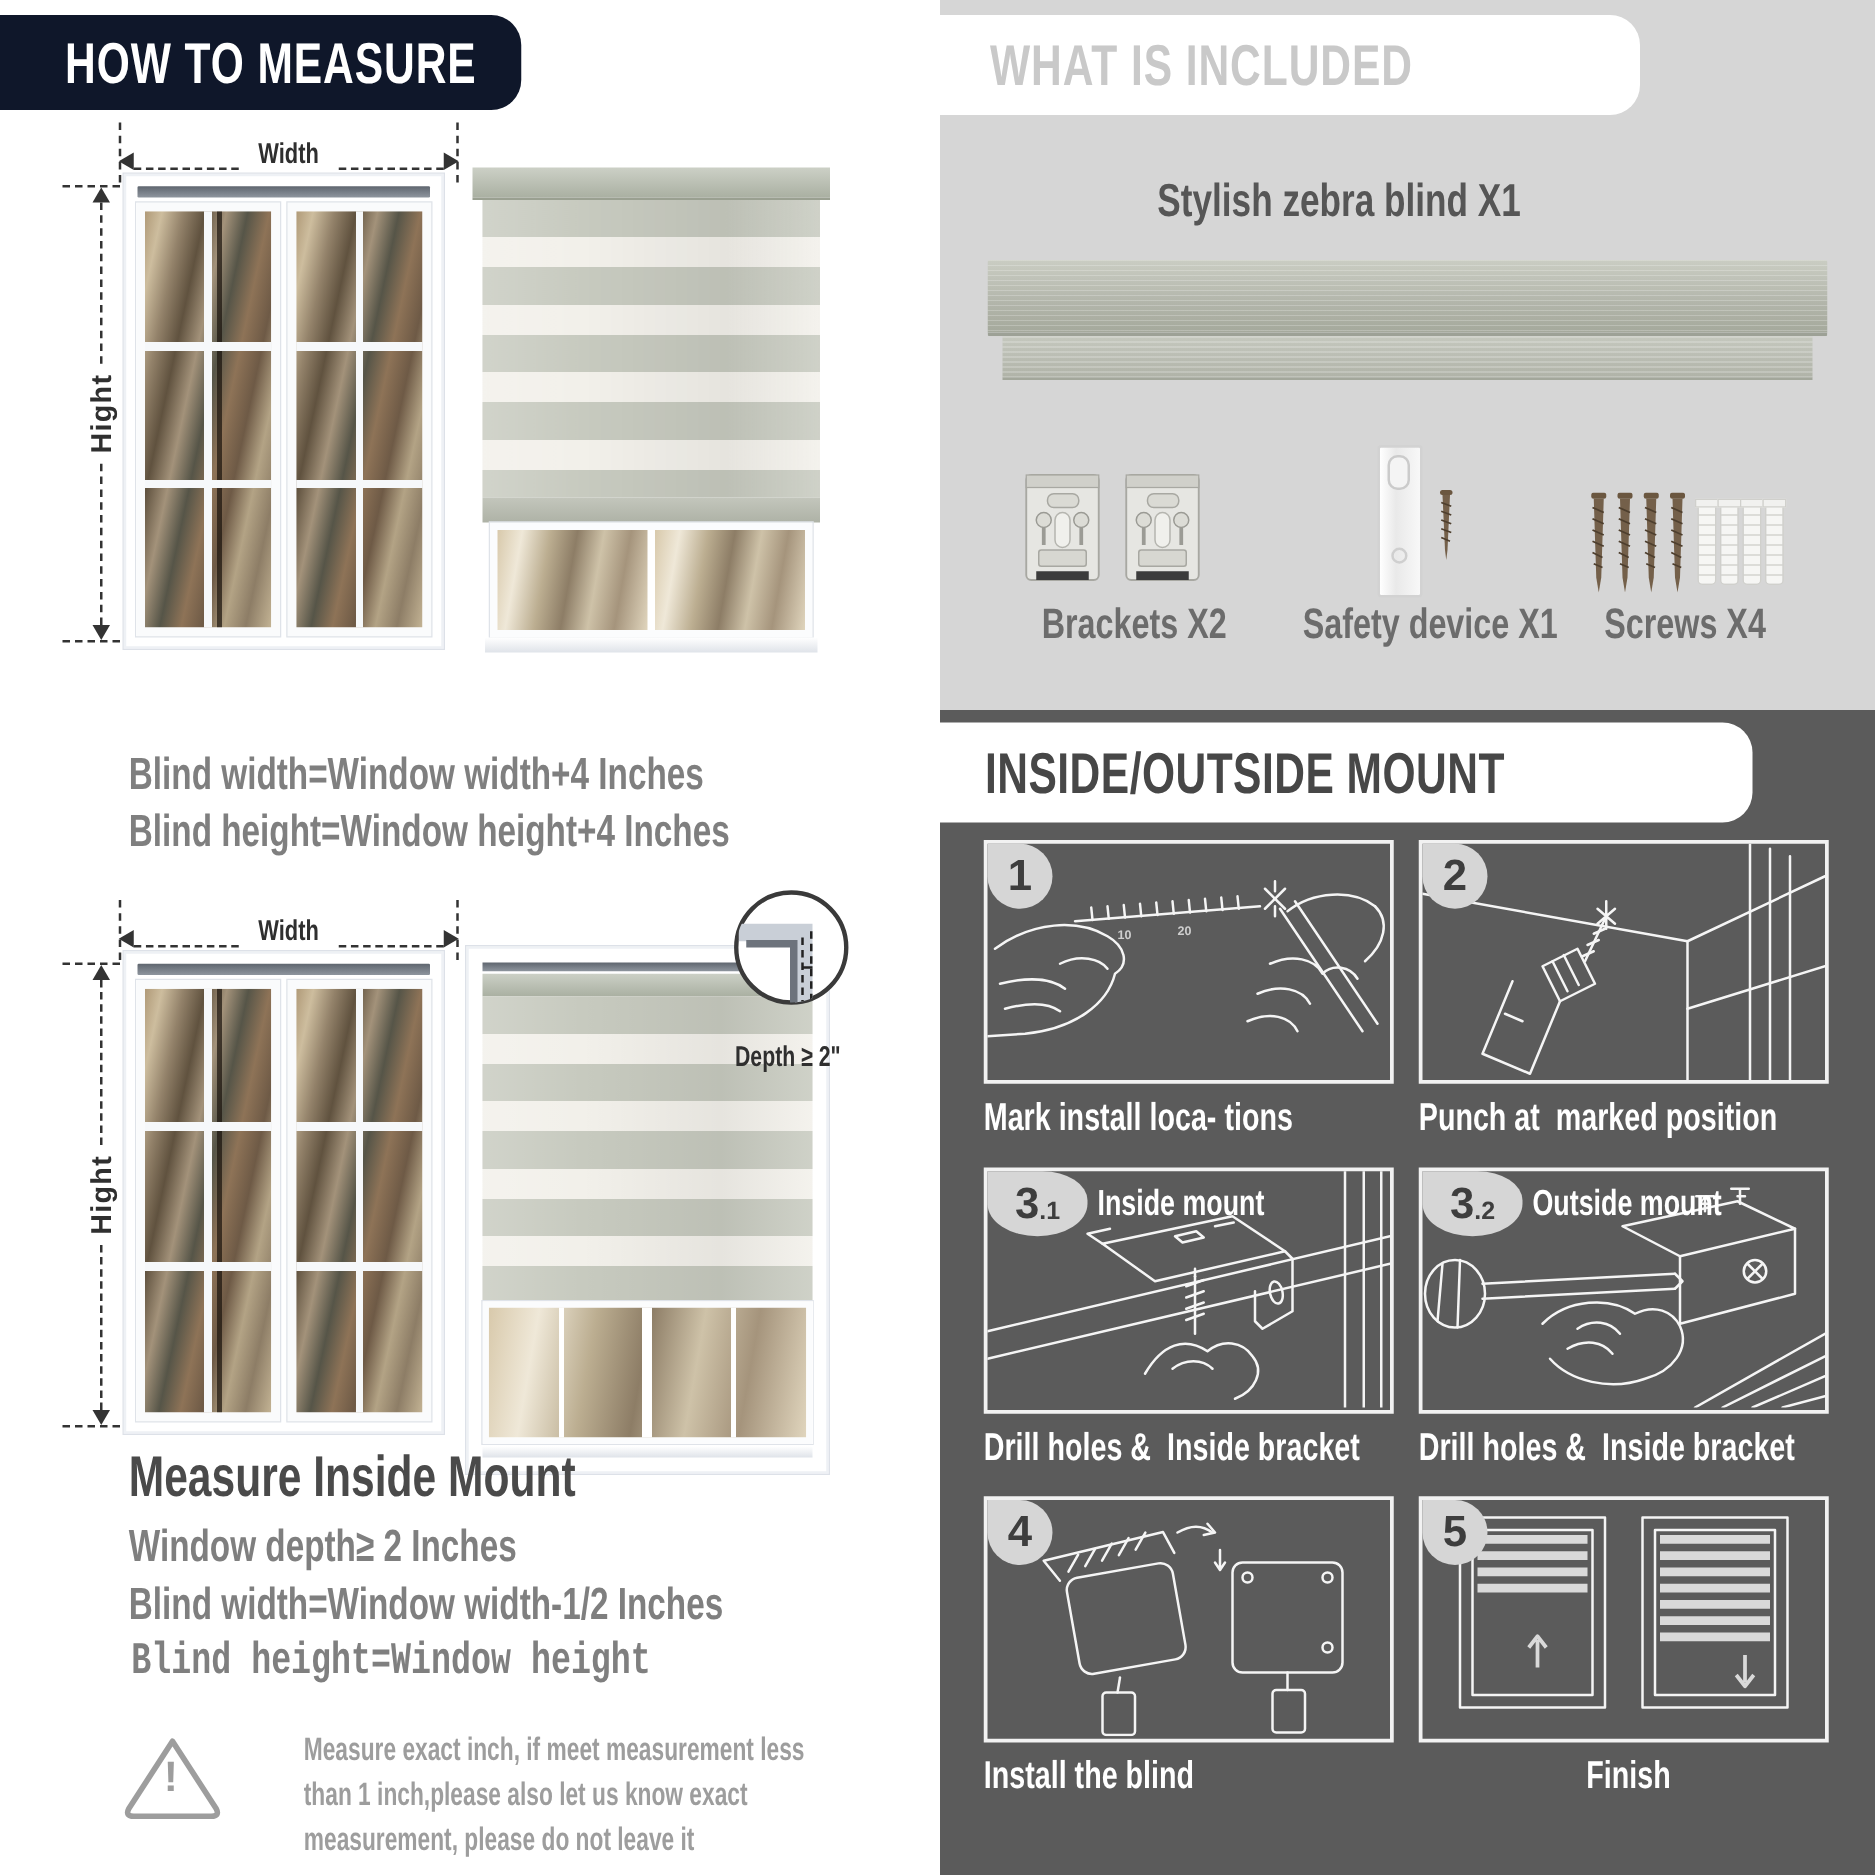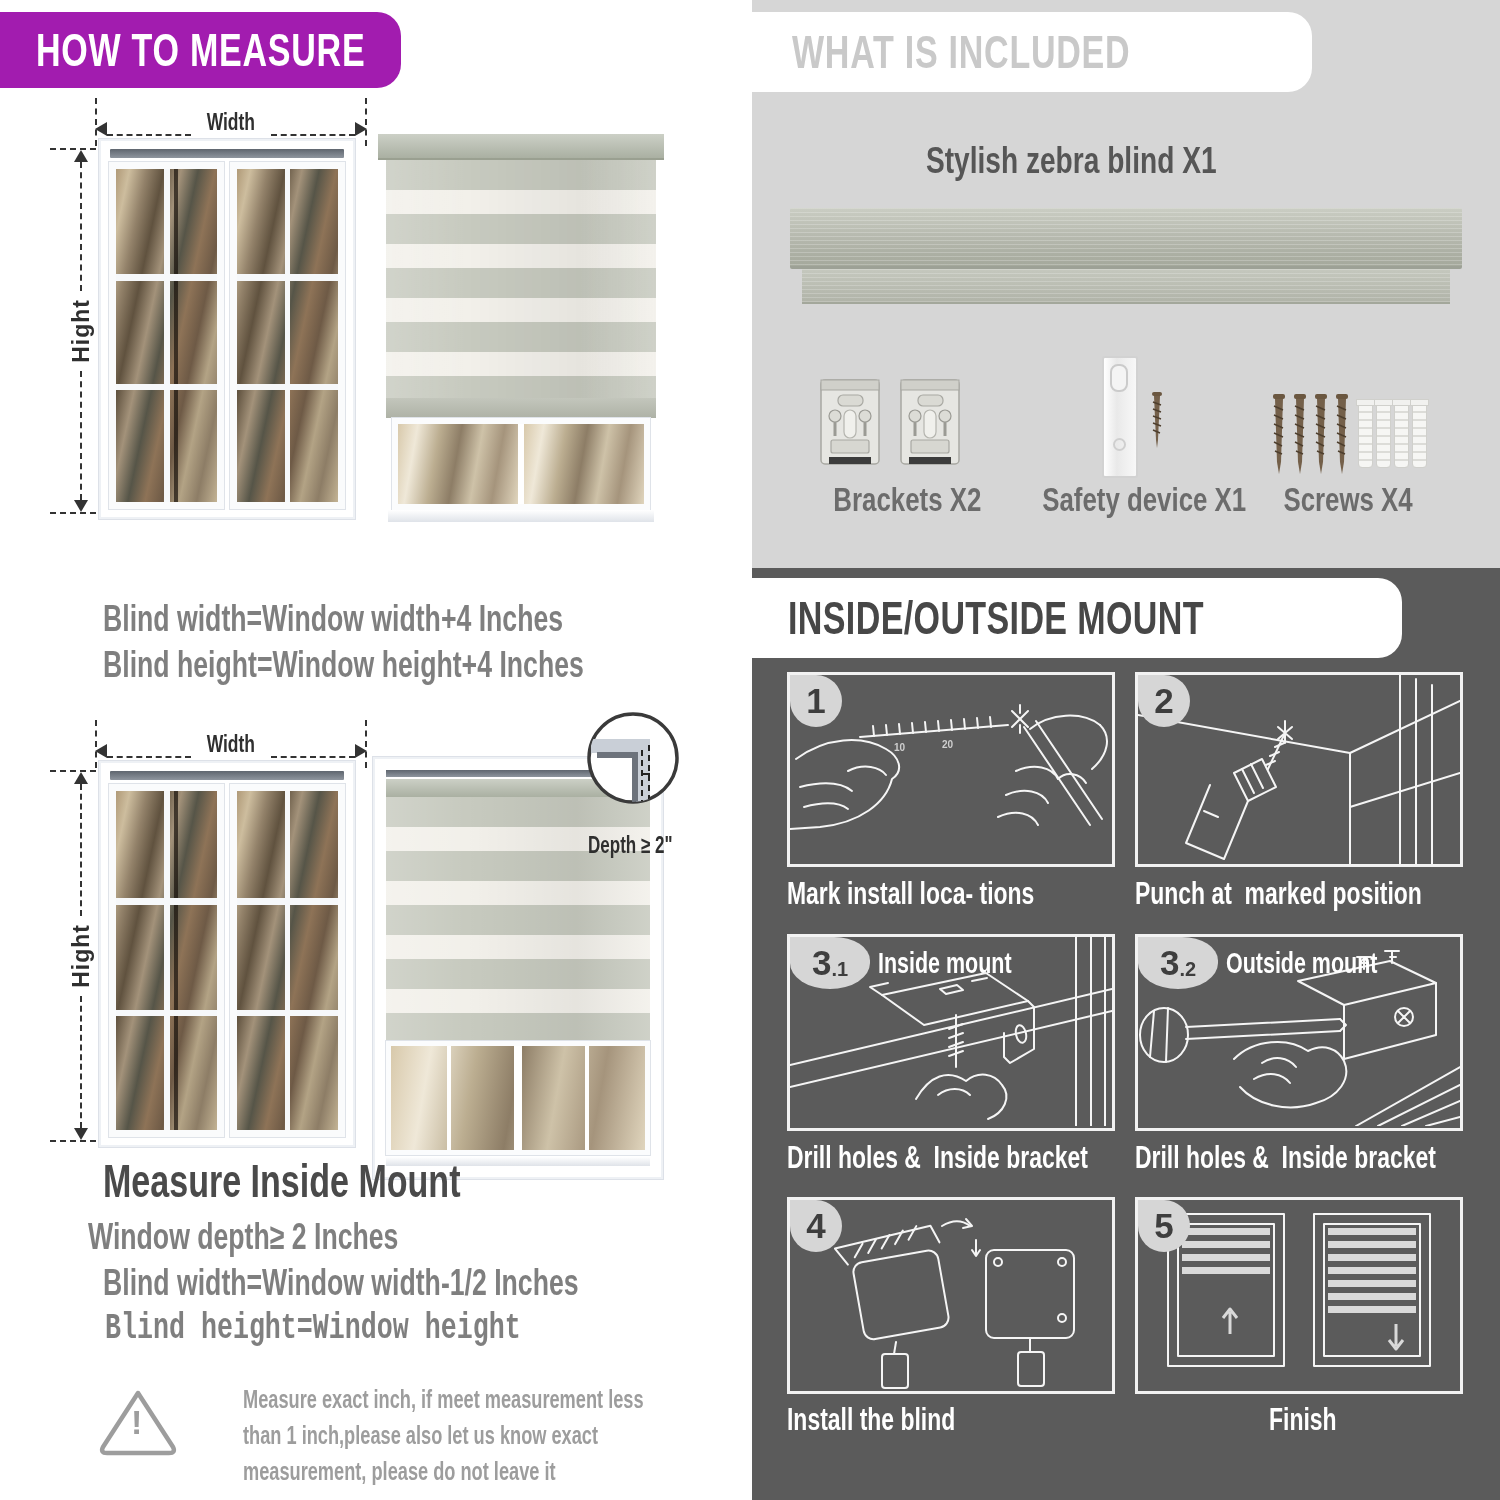--- a/index.html
+++ b/index.html
@@ -2,22 +2,22 @@
 <html><head>
 <meta charset="utf-8">
 <style>
   html,body{margin:0;padding:0;}
   body{width:1500px;height:1500px;background:#ffffff;font-family:"Liberation Sans",sans-serif;position:relative;overflow:hidden;}
   .abs{position:absolute;}
   .cond{display:inline-block;transform:scaleX(.74);transform-origin:0 50%;white-space:pre;}
   .cond-c{display:inline-block;transform:scaleX(.76);transform-origin:50% 50%;white-space:pre;}
 
   
-  .pill-gray{left:0;top:12px;width:365px;height:76px;background:#a21caf;border-radius:0 24px 24px 0;
-    color:#fff;font-size:46px;font-weight:bold;line-height:76px;padding-left:36px;letter-spacing:1px;}
+  .pill-gray{left:0;top:12px;width:365px;height:76px;background:#0f172a;border-radius:0 24px 24px 0;
+    color:#fff;font-size:46px;font-weight:bold;line-height:76px;padding-left:52px;letter-spacing:1px;}
   .sec-h{font-size:46px;font-weight:bold;color:#4a4a4a;}
   .body-line{font-size:36px;font-weight:bold;color:#7f7f7f;}
 
   
   .w-arrow{height:30px;display:flex;align-items:flex-end;}
   .w-arrow .dash{flex:1;border-top:2px dashed #333;height:0;}
   .w-arrow .wlabel{font-size:23px;font-weight:bold;color:#2f2f2f;margin:0 8px;}
   .ah{width:0;height:0;}
   .ah-l{border-top:7px solid transparent;border-bottom:7px solid transparent;border-right:12px solid #333;}
   .ah-r{border-top:7px solid transparent;border-bottom:7px solid transparent;border-left:12px solid #333;}
@@ -197,21 +197,21 @@
       <path d="M6,36 L58,36 L58,96" stroke="#c9cfd7" stroke-width="14" fill="none"></path>
       <path d="M12,45 L50,45 L50,96" stroke="#6d737c" stroke-width="6" fill="none"></path>
       <path d="M57,40 L57,96" stroke="#222" stroke-width="2" stroke-dasharray="6,4" fill="none"></path>
       <path d="M64,35 L64,96" stroke="#222" stroke-width="2" stroke-dasharray="6,4" fill="none"></path>
       <path d="M57,64 l8,0" stroke="#222" stroke-width="2"></path>
     </g>
   </svg>
   <div class="abs depth-note" style="left:588px;top:832px;width:130px;"><span class="cond">Depth ≥ 2"</span></div>
 
   <div class="abs" style="left:103px;top:1154px;"><span class="sec-h cond">Measure Inside Mount</span></div>
-  <div class="abs" style="left:88px;top:1216px;"><span class="body-line cond">Window depth≥ 2 Inches</span></div>
+  <div class="abs" style="left:103px;top:1216px;"><span class="body-line cond">Window depth≥ 2 Inches</span></div>
   <div class="abs" style="left:103px;top:1262px;"><span class="body-line cond">Blind width=Window width-1/2 Inches</span></div>
   <div class="abs" style="left:105px;top:1308px;font-family:Liberation Mono, monospace;"><span class="body-line cond">Blind height=Window height</span></div>
 
   <svg class="abs" style="left:96px;top:1384px;" width="84" height="76" viewBox="0 0 84 76">
     <path d="M42,9 L77,63 Q80,69 73,69 L11,69 Q4,69 7,63 Z" fill="none" stroke="#9d9d9d" stroke-width="4.5" stroke-linejoin="round"></path>
   </svg>
   <div class="abs" style="left:131px;top:1403px;font-size:34px;font-weight:bold;color:#9d9d9d;">!</div>
   <div class="abs warn-text" style="left:243px;top:1382px;">Measure exact inch, if meet measurement less than 1 inch,please also let us know exact measurement, please do not leave it</div>
 </section>
 

